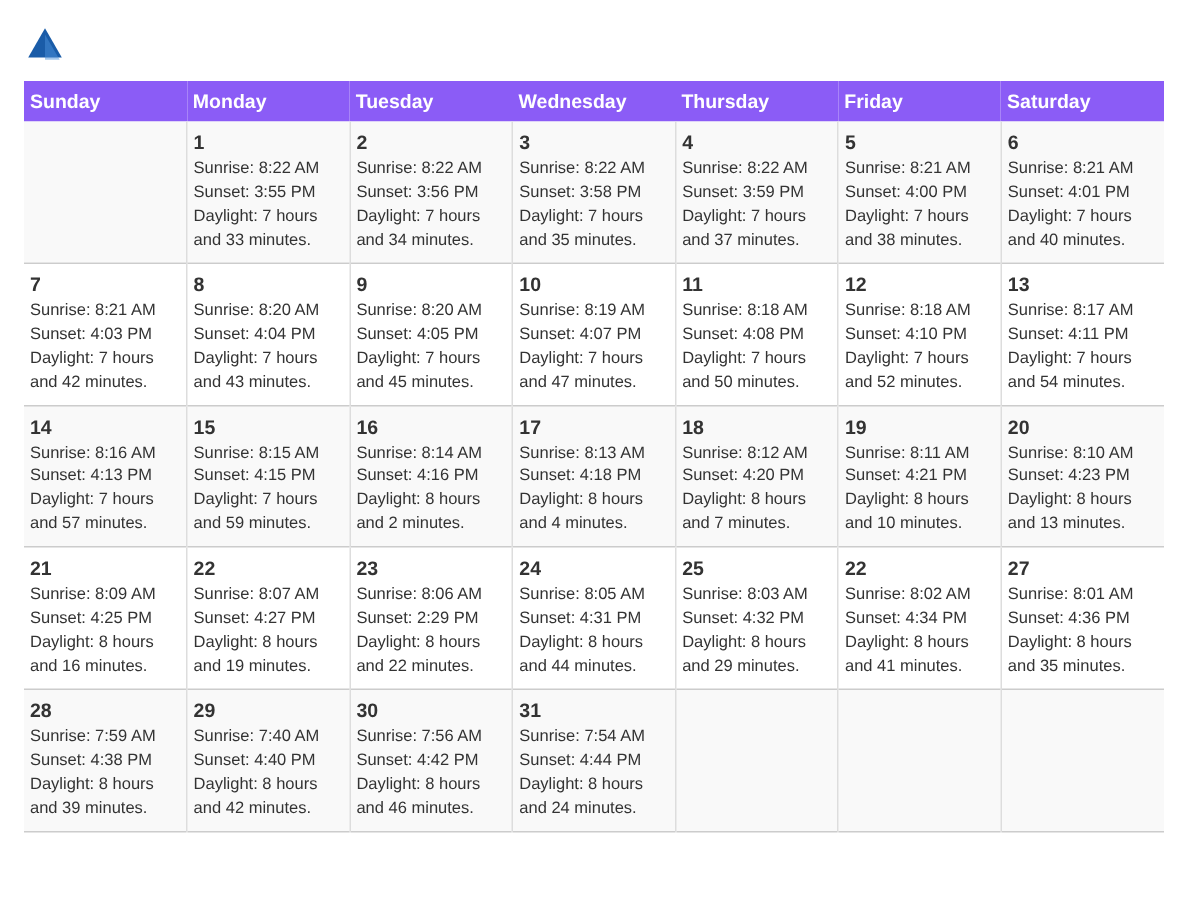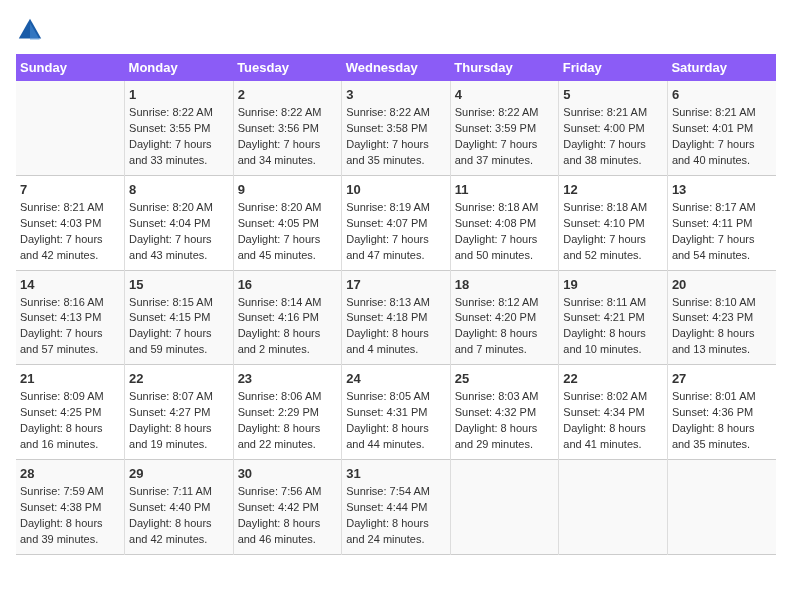--- a/index.html
+++ b/index.html
@@ -319,21 +319,21 @@
       <tr>
         <td>
           <span class="day-num">28</span>
           <span class="cell-line">Sunrise: 7:59 AM</span>
           <span class="cell-line">Sunset: 4:38 PM</span>
           <span class="cell-line">Daylight: 8 hours</span>
           <span class="cell-line">and 39 minutes.</span>
         </td>
         <td>
           <span class="day-num">29</span>
-          <span class="cell-line">Sunrise: 7:11 AM</span>
+          <span class="cell-line">Sunrise: 7:40 AM</span>
           <span class="cell-line">Sunset: 4:40 PM</span>
           <span class="cell-line">Daylight: 8 hours</span>
           <span class="cell-line">and 42 minutes.</span>
         </td>
         <td>
           <span class="day-num">30</span>
           <span class="cell-line">Sunrise: 7:56 AM</span>
           <span class="cell-line">Sunset: 4:42 PM</span>
           <span class="cell-line">Daylight: 8 hours</span>
           <span class="cell-line">and 46 minutes.</span>

